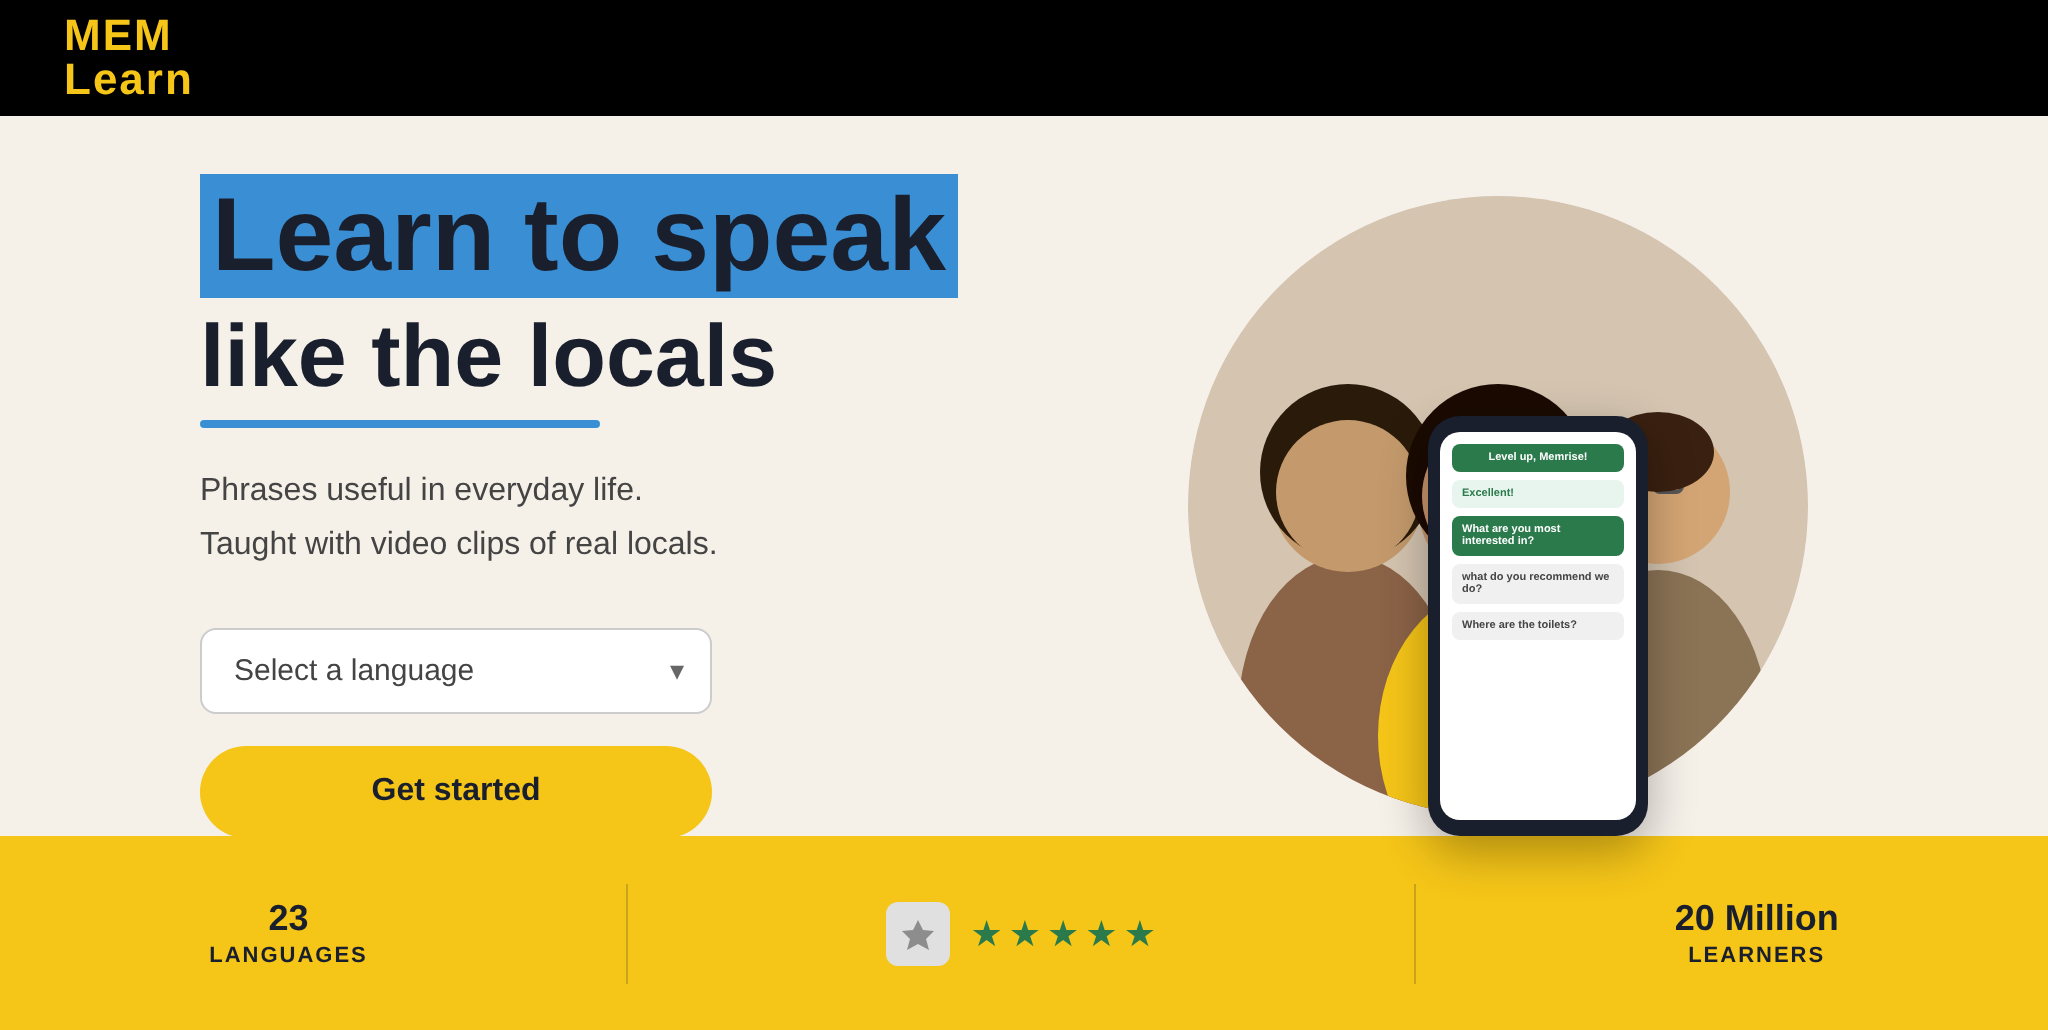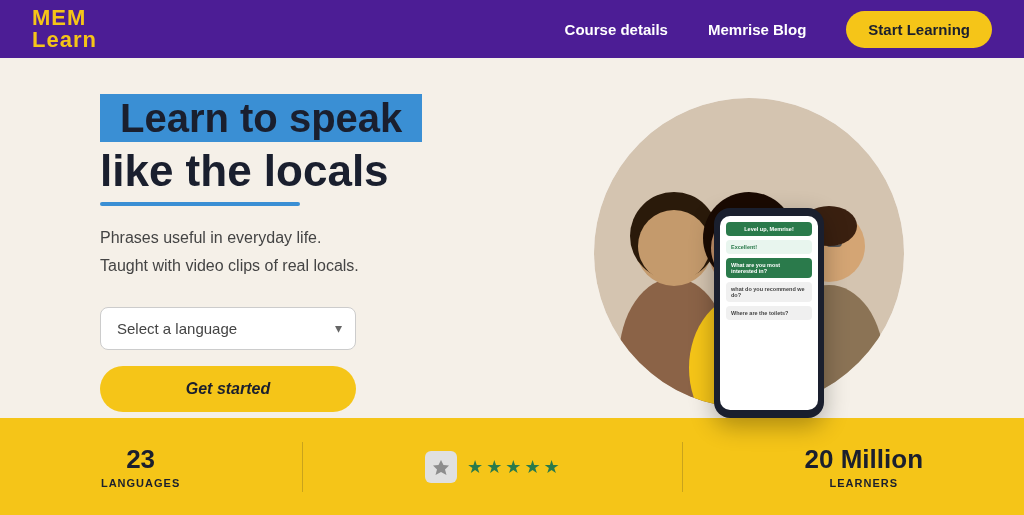--- a/index.html
+++ b/index.html
@@ -7,21 +7,21 @@
     body {
       font-family: -apple-system, BlinkMacSystemFont, 'Segoe UI', sans-serif;
       background: #f5f0e8;
       width: 1024px;
       height: 515px;
       overflow: hidden;
     }
 
     
     header {
-      background: #4c1d95;
+      background: #000000;
       display: flex;
       align-items: center;
       justify-content: space-between;
       padding: 0 32px;
       height: 58px;
     }
 
     .logo {
       display: flex;
       flex-direction: column;
@@ -78,26 +78,26 @@
 
     .hero-left {
       flex: 0 0 480px;
     }
 
     .hero-title {
       margin-bottom: 18px;
     }
 
     .title-line1 {
-      font-size: 40px;
+      font-size: 52px;
       font-weight: 900;
       color: #1a1f2e;
       background: #3a8fd4;
       display: inline;
-      padding: 2px 20px;
+      padding: 2px 6px;
       line-height: 1.2;
     }
 
     .title-line2 {
       display: block;
       font-size: 44px;
       font-weight: 900;
       color: #1a1f2e;
       margin-top: 4px;
       position: relative;
@@ -153,21 +153,20 @@
       width: 256px;
       background: #f5c518;
       color: #1a1f2e;
       border: none;
       border-radius: 28px;
       padding: 14px 0;
       font-size: 16px;
       font-weight: 800;
       cursor: pointer;
       text-align: center;
-      font-style: italic;
     }
 
     
     .hero-right {
       flex: 1;
       display: flex;
       justify-content: center;
       align-items: flex-end;
       position: relative;
       height: 100%;
@@ -250,21 +249,21 @@
     }
 
     .stat-item {
       display: flex;
       flex-direction: column;
       align-items: center;
       gap: 2px;
     }
 
     .stat-number {
-      font-size: 26px;
+      font-size: 18px;
       font-weight: 900;
       color: #1a1f2e;
     }
 
     .stat-label {
       font-size: 11px;
       font-weight: 700;
       color: #1a1f2e;
       letter-spacing: 1px;
       text-transform: uppercase;
@@ -340,25 +339,20 @@
     }
   </style>
 </head>
 <body>
 
 <header>
   <div class="logo">
     <span class="logo-mem">MEM</span>
     <span class="logo-rise">Learn</span>
   </div>
-  <nav>
-    <a class="nav-link">Course details</a>
-    <a class="nav-link">Memrise Blog</a>
-    <button class="start-learning-btn">Start Learning</button>
-  </nav>
 </header>
 
 <section class="hero">
   <div class="hero-left">
     <div class="hero-title">
       <span class="title-line1">Learn to speak</span>
       <span class="title-line2">like the locals</span>
     </div>
     <div class="hero-subtitle">
       <span>Phrases useful in everyday life.</span><br>

